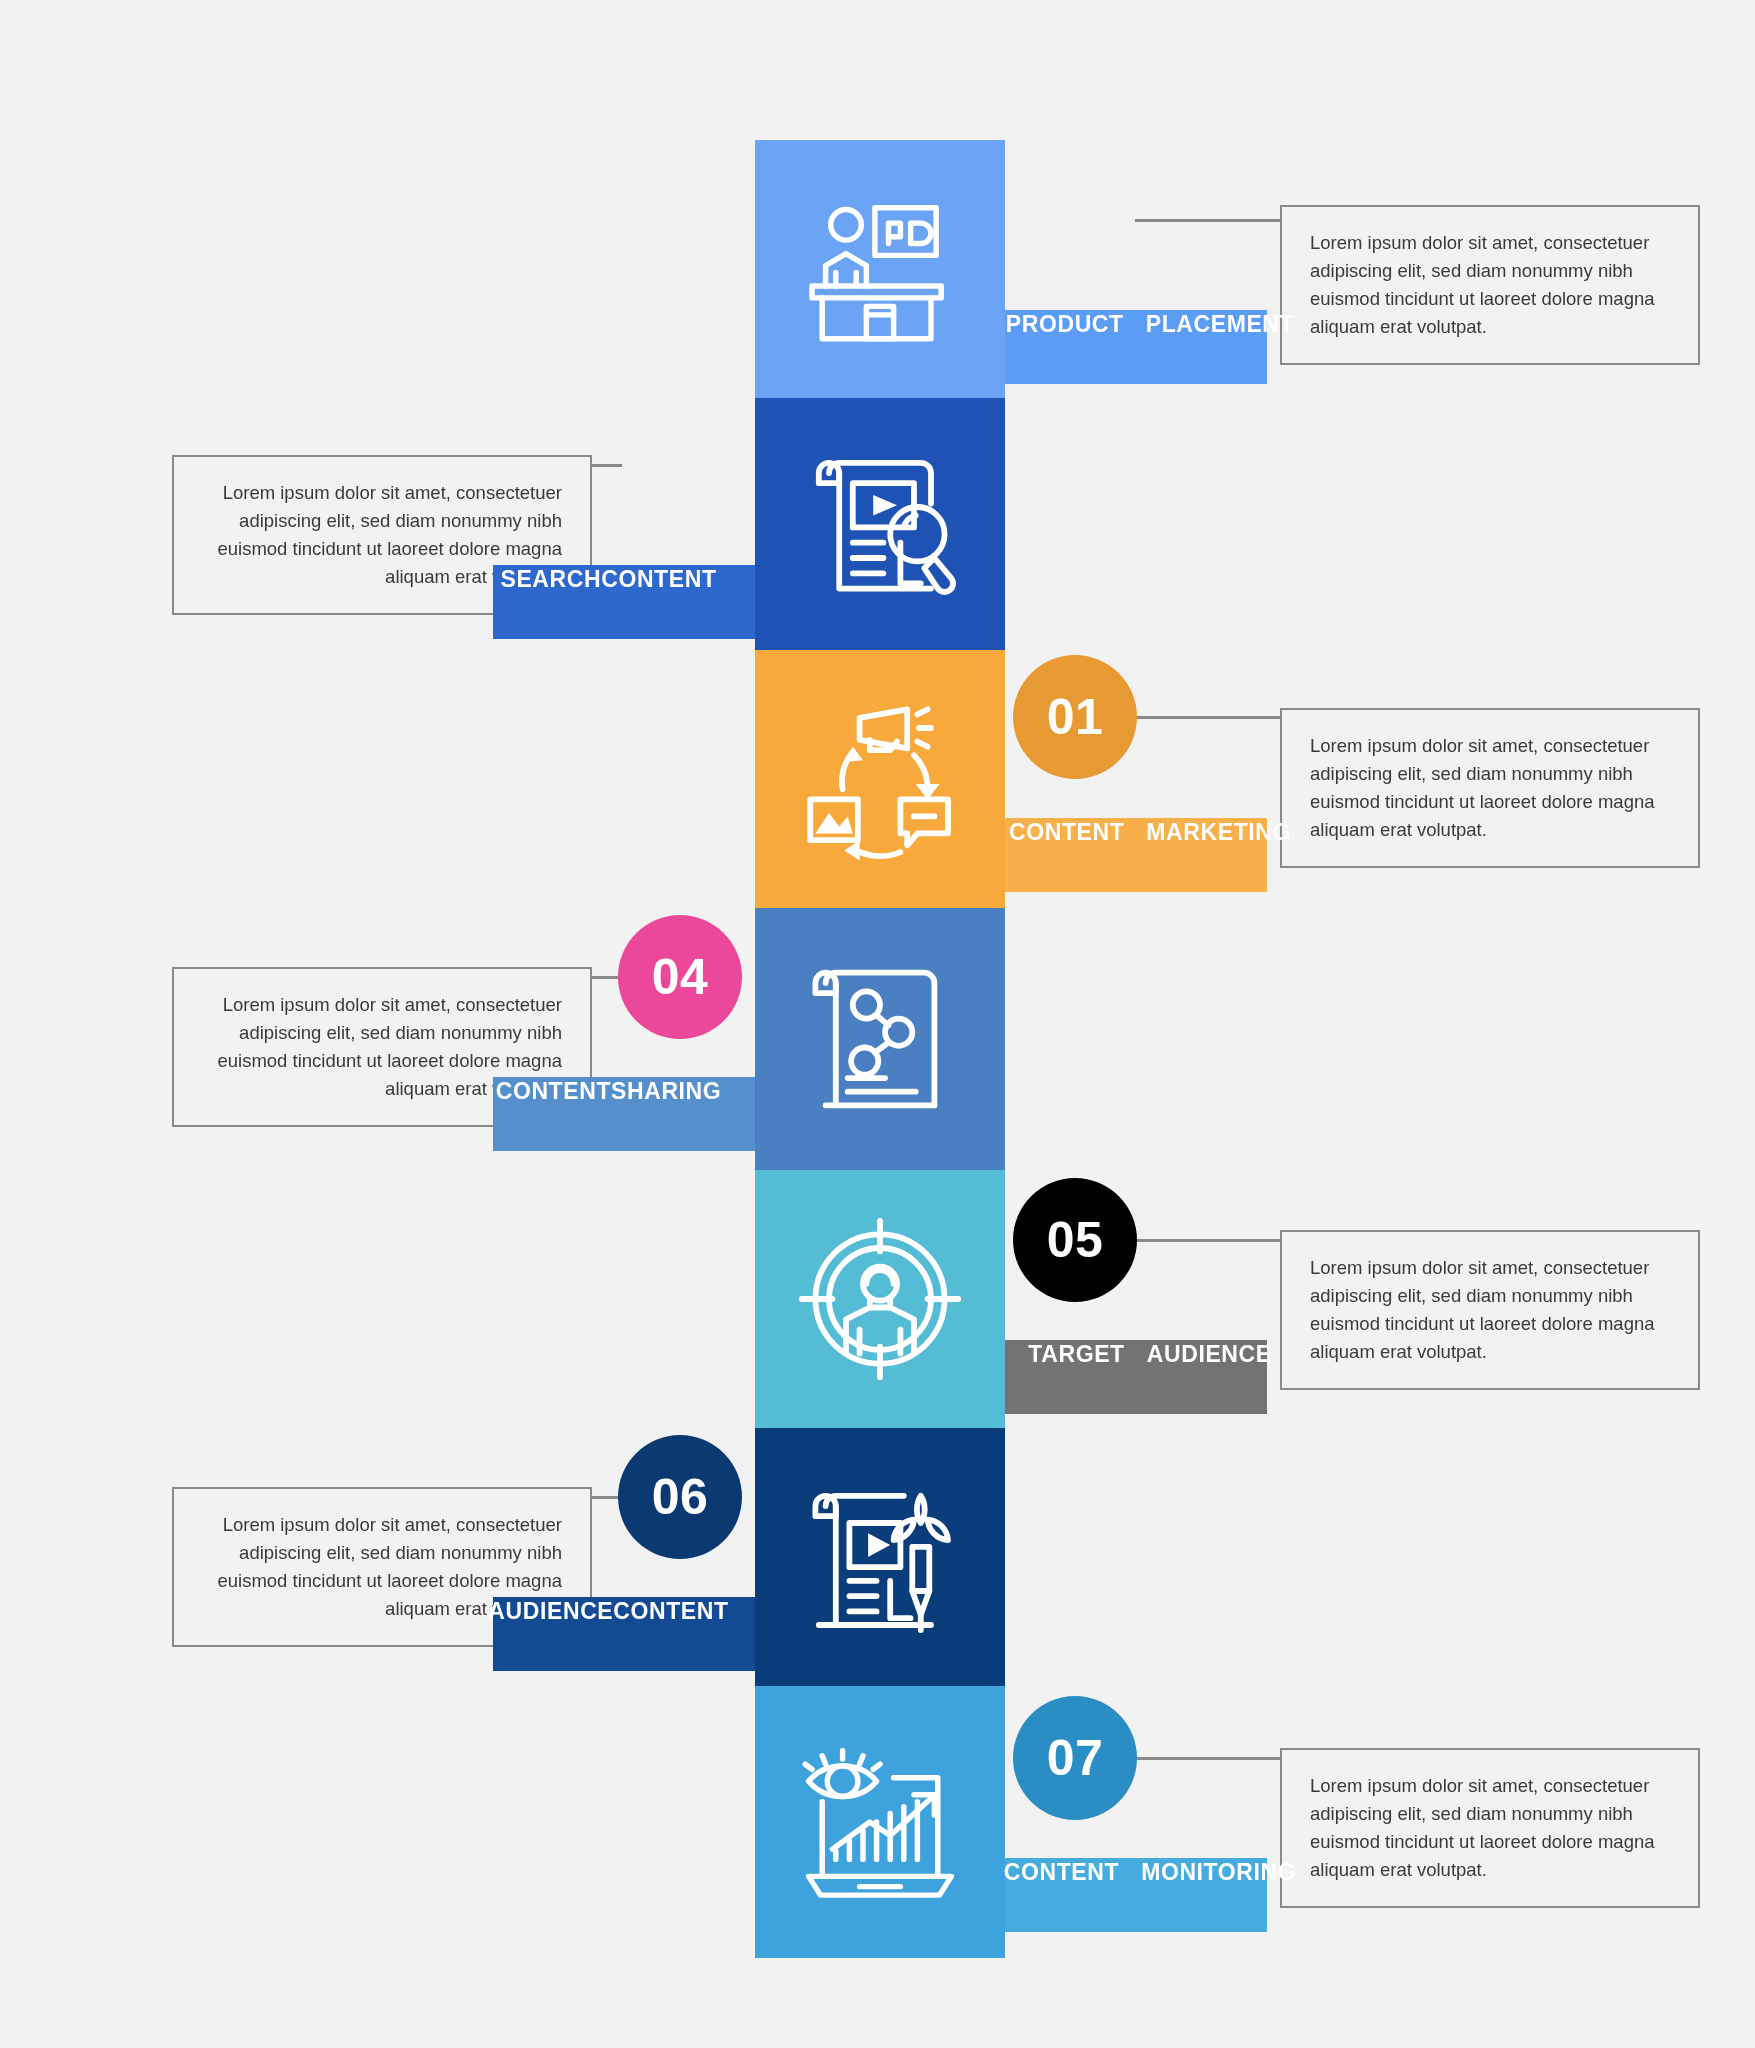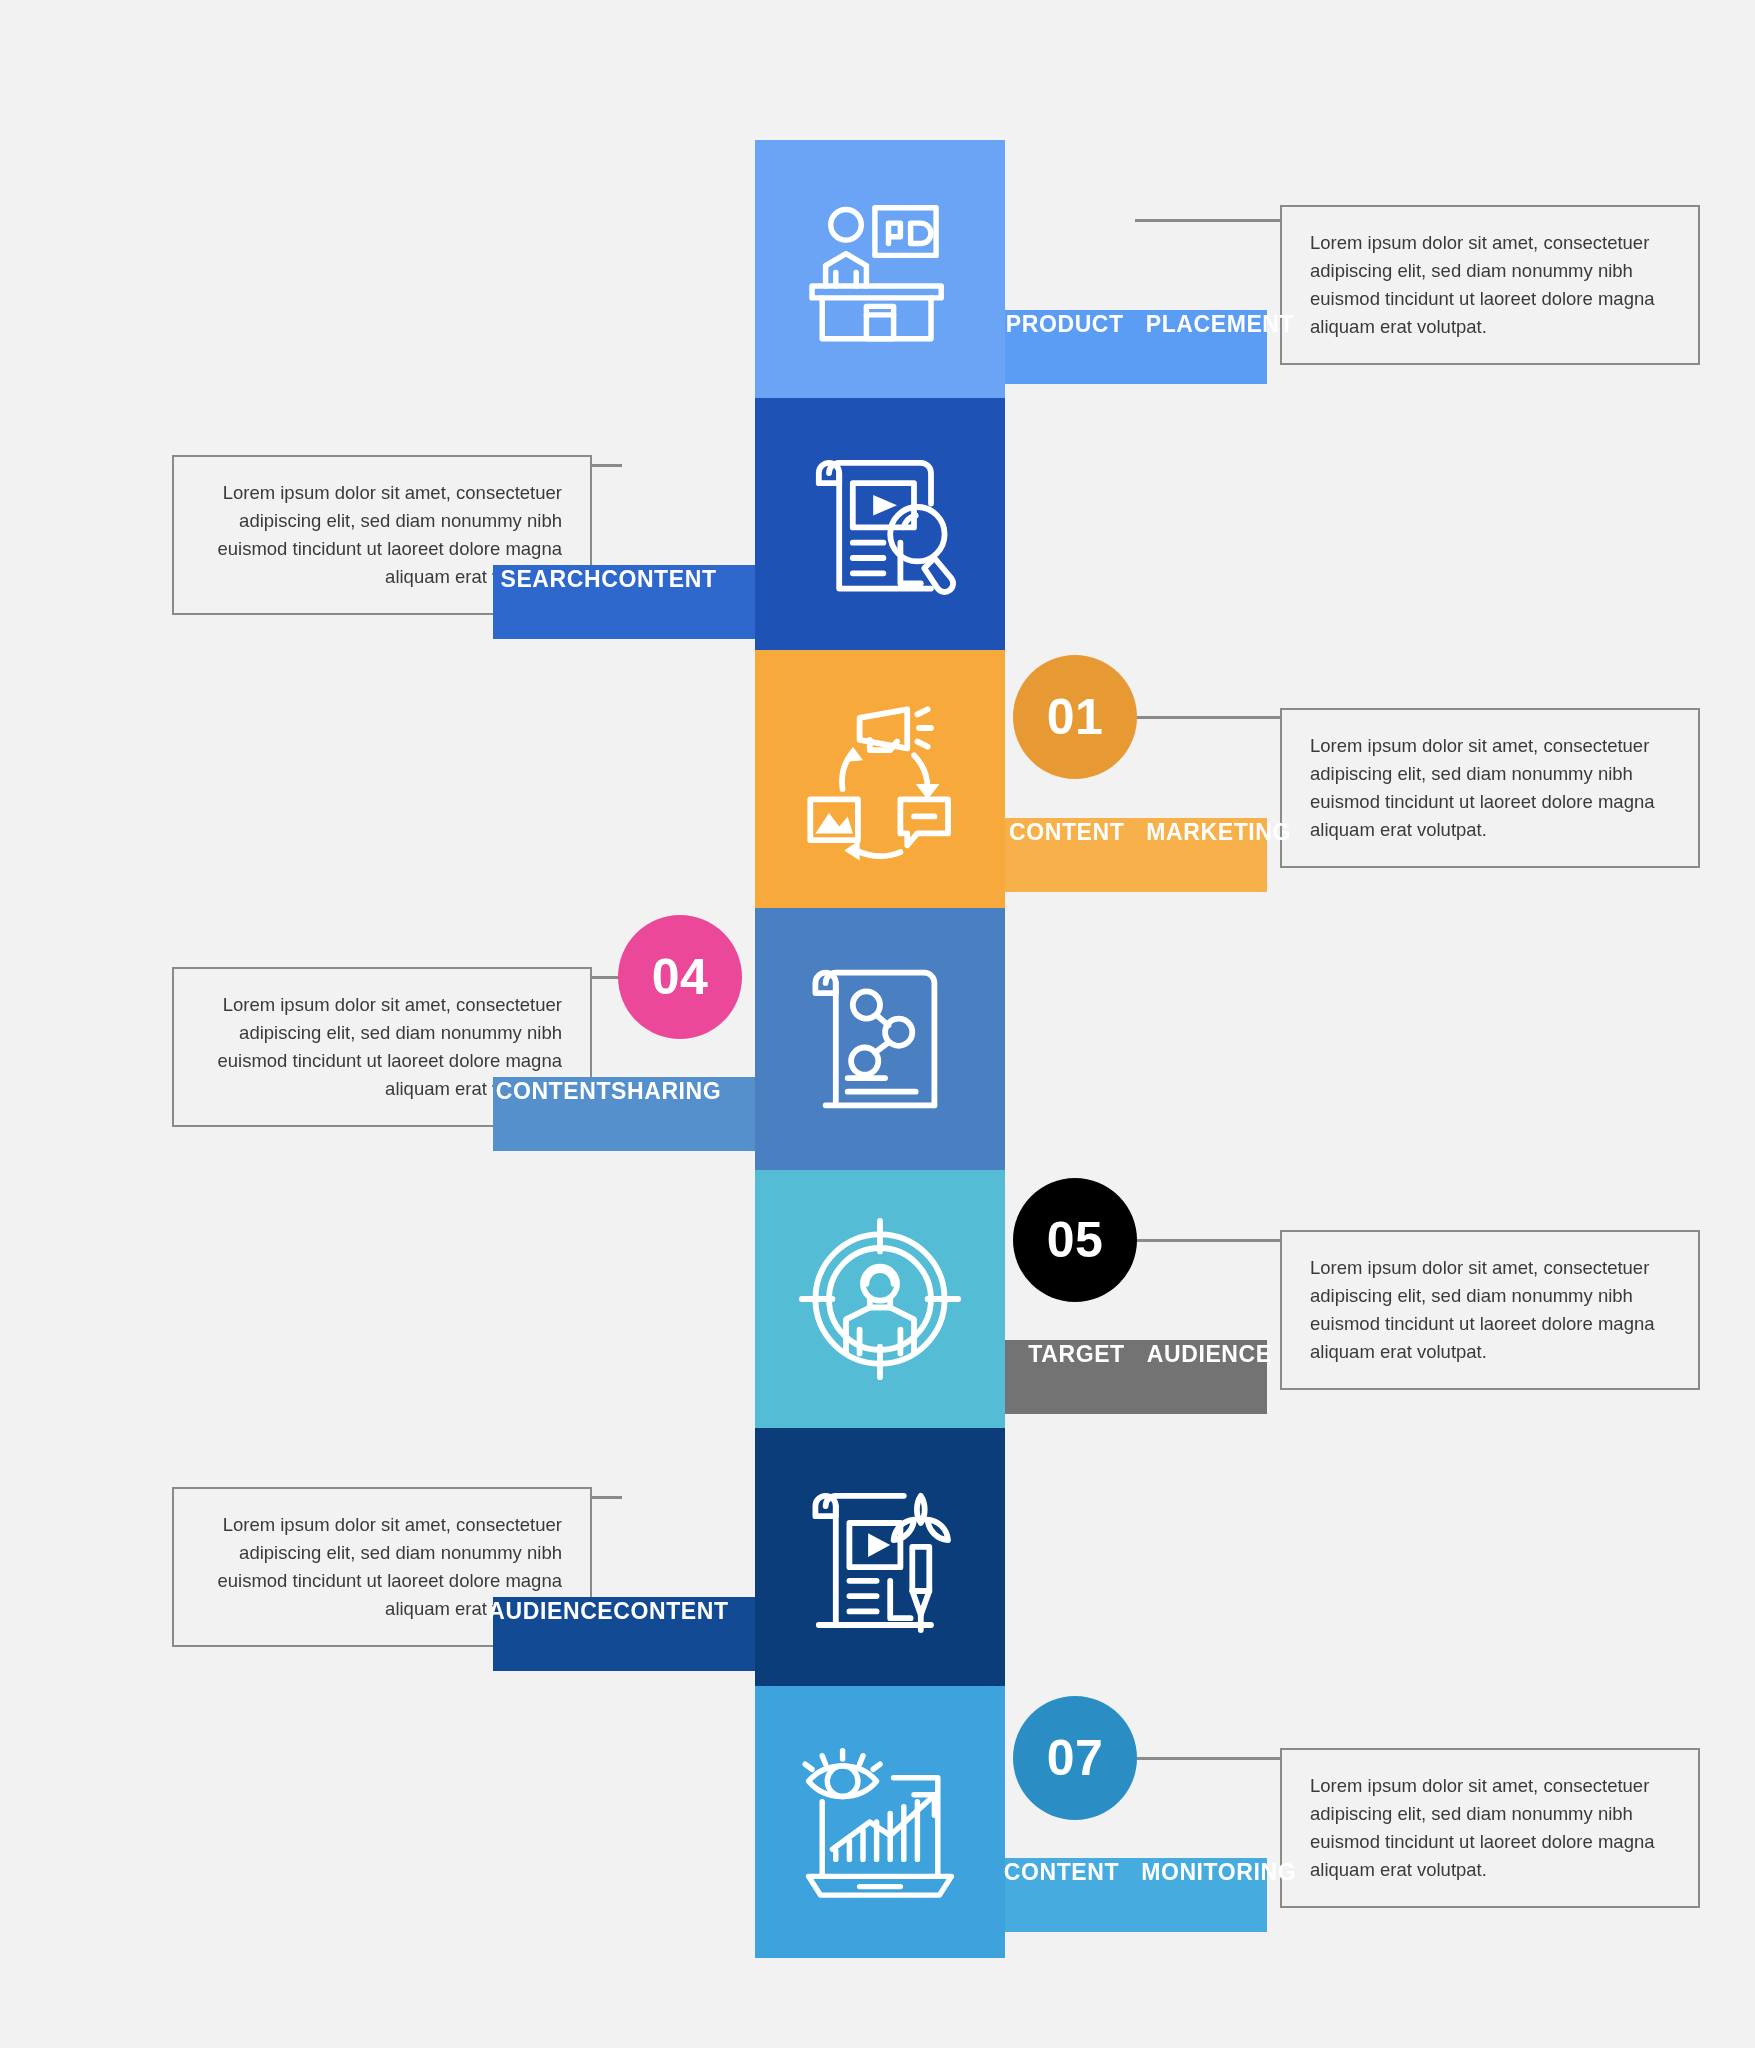--- a/index.html
+++ b/index.html
@@ -276,20 +276,23 @@
         <path d="M56 64 v22 h12"></path>
         <path d="M74 14 a9 12 0 0 1 0 16 a9 12 0 0 1 0 -16 z"></path>
         <path d="M70 28 a13 13 0 0 1 -12 12 a13 13 0 0 1 12 -12 z"></path>
         <path d="M78 28 a13 13 0 0 0 12 12 a13 13 0 0 0 -12 -12 z"></path>
         <path d="M69 44 h10 v26 h-10 z"></path>
         <path d="M69 70 L74 84 L79 70"></path>
         <path d="M74 84 v9"></path>
       </svg>
     </span>
   </div>
+  <div class="num-circle" style="top:1435px;left:618px;background:#0b3a72;">
+    <span>06</span>
+  </div>
   <div class="conn" style="top:1496px;left:172px;width:450px;"></div>
   <div class="conn" style="top:1496px;left:172px;width:3px;height:140px;"></div>
   <div class="desc-box left" style="top:1487px;">
     <p>Lorem ipsum dolor sit amet, consectetuer adipiscing elit, sed diam nonummy nibh euismod tincidunt ut laoreet dolore magna aliquam erat volutpat.</p>
   </div>
   <div class="label-band left" style="top:1597px;background:#134a94;">
     <span class="l1">AUDIENCE</span>
     <span class="l2">CONTENT</span>
   </div>
 

